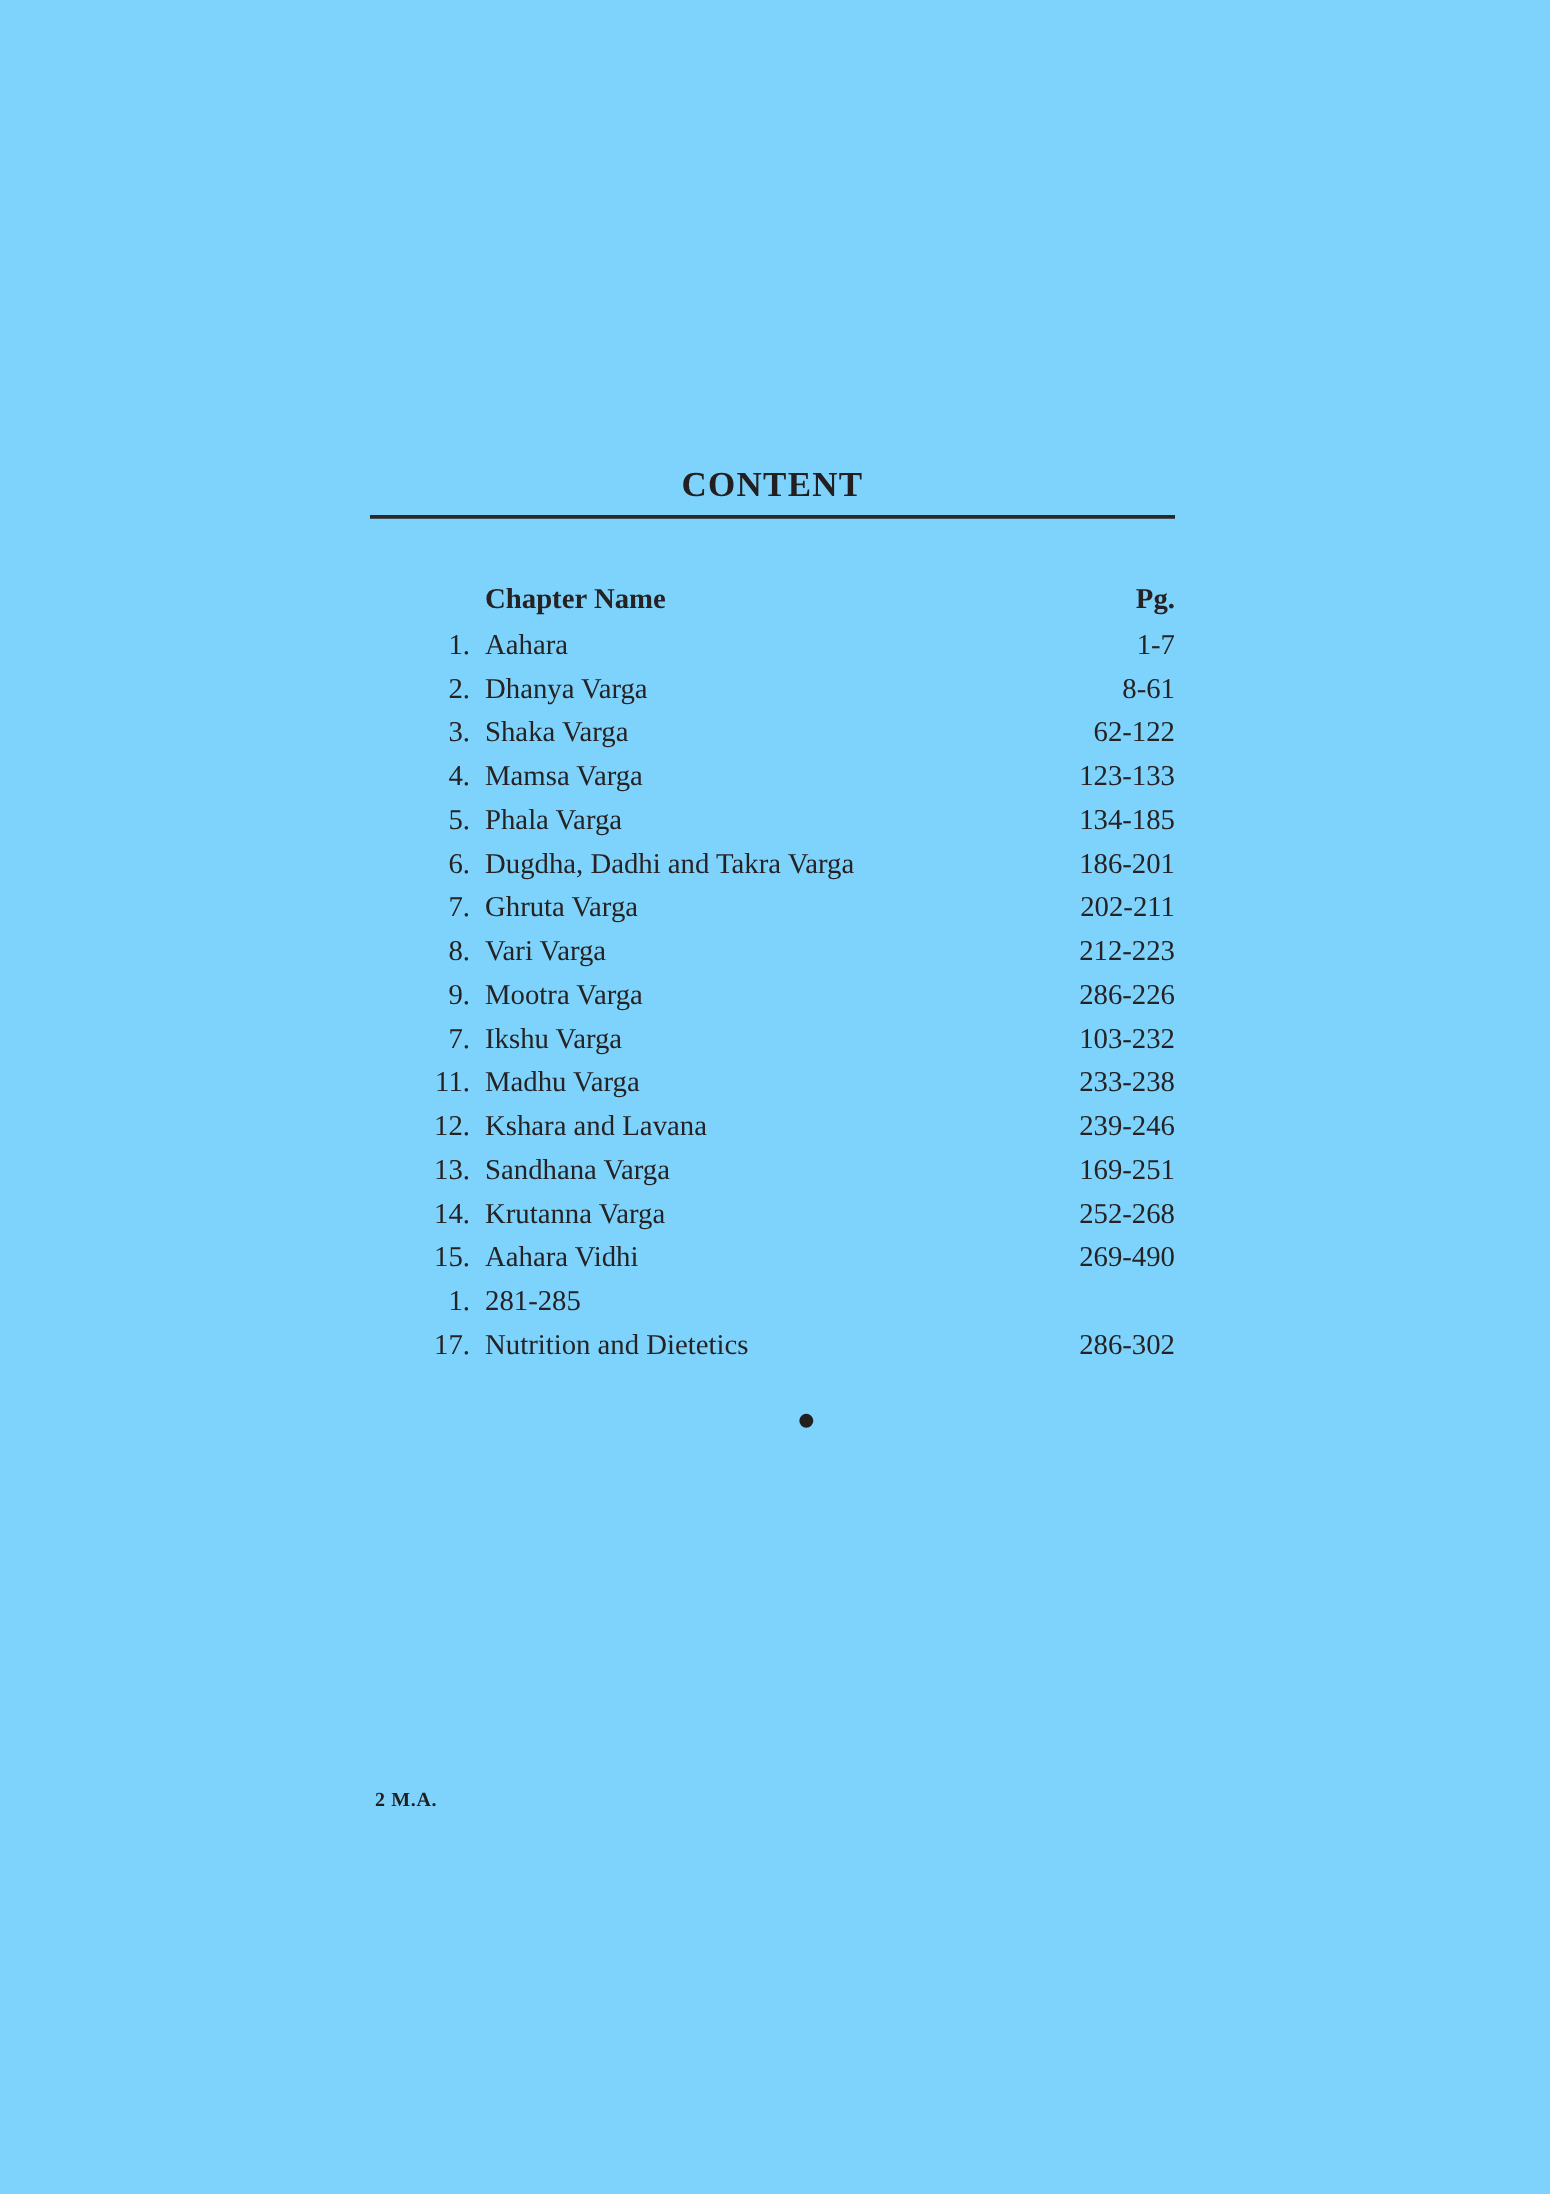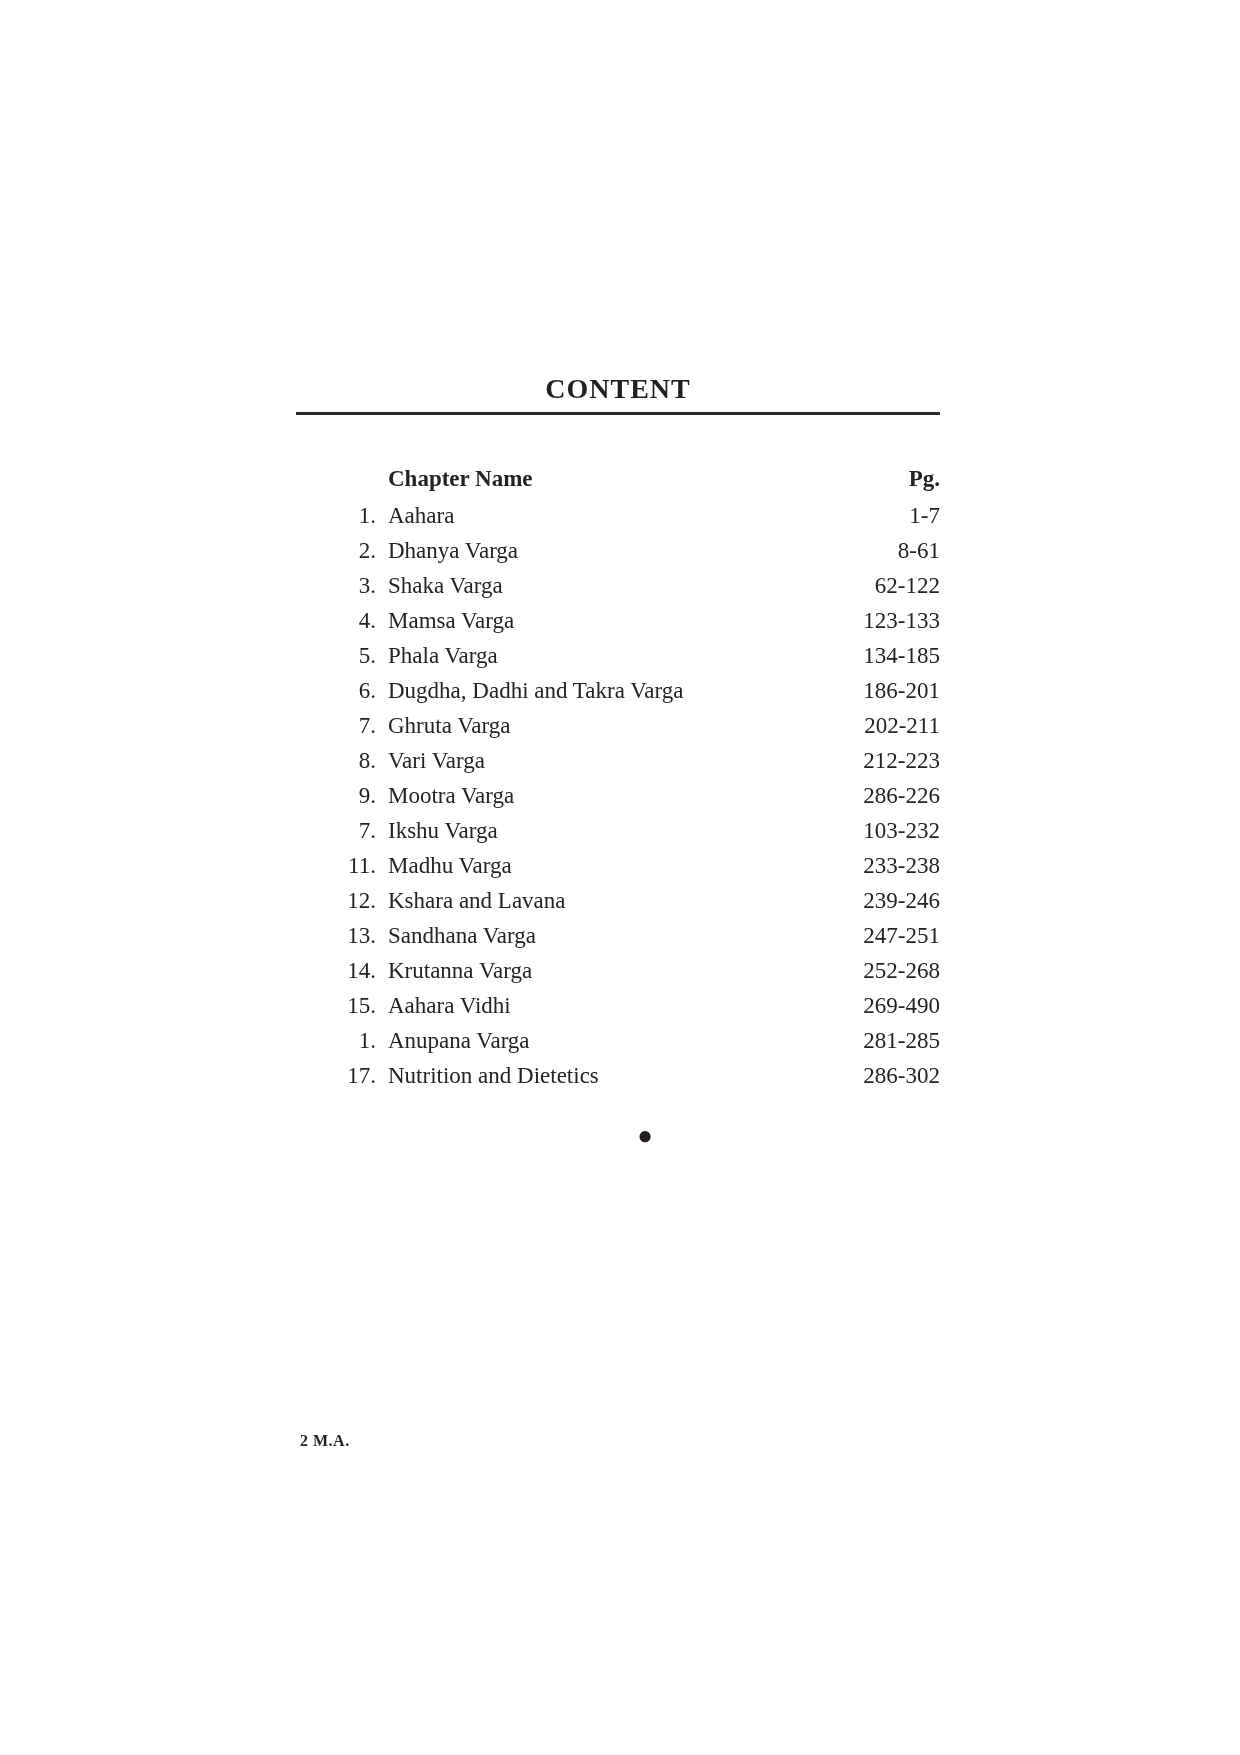--- a/index.html
+++ b/index.html
@@ -4,21 +4,21 @@
 <style>
   * { box-sizing: border-box; margin: 0; padding: 0; }
   html, body { background: #e9e9e9; }
   body { font-family: "Liberation Serif", "DejaVu Serif", serif; }
 
   .sheet {
     position: relative;
     width: 1240px;
     height: 1755px;
     margin: 0 auto;
-    background: #ffffff;
+    background: #7dd3fc;
     color: #262223;
     overflow: hidden;
   }
 
   .content {
     position: absolute;
     left: 296px;
     top: 0;
     width: 644px;
   }
@@ -186,41 +186,40 @@
     <span class="col-num">12.</span>
     <span></span>
     <span class="col-name">Kshara and Lavana</span>
     <span class="col-pages">239-246</span>
   </div>
 
   <div class="toc-row">
     <span class="col-num">13.</span>
     <span></span>
     <span class="col-name">Sandhana Varga</span>
-    <span class="col-pages">247-251</span>
+    <span class="col-pages">169-251</span>
   </div>
 
   <div class="toc-row">
     <span class="col-num">14.</span>
     <span></span>
     <span class="col-name">Krutanna Varga</span>
     <span class="col-pages">252-268</span>
   </div>
 
   <div class="toc-row">
     <span class="col-num">15.</span>
     <span></span>
     <span class="col-name">Aahara Vidhi</span>
     <span class="col-pages">269-490</span>
   </div>
 
   <div class="toc-row">
     <span class="col-num">1.</span>
     <span></span>
-    <span class="col-name">Anupana Varga</span>
     <span class="col-pages">281-285</span>
   </div>
 
   <div class="toc-row">
     <span class="col-num">17.</span>
     <span></span>
     <span class="col-name">Nutrition and Dietetics</span>
     <span class="col-pages">286-302</span>
   </div>
 </div>

